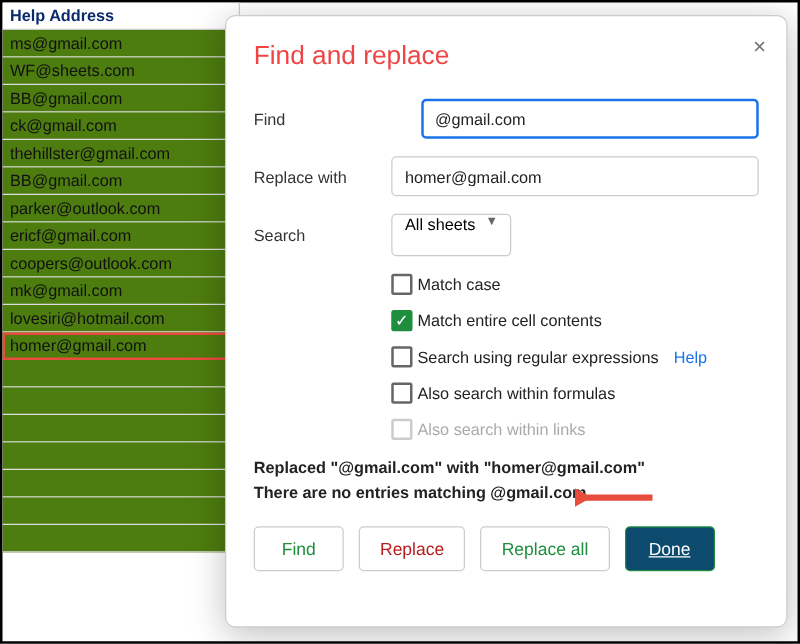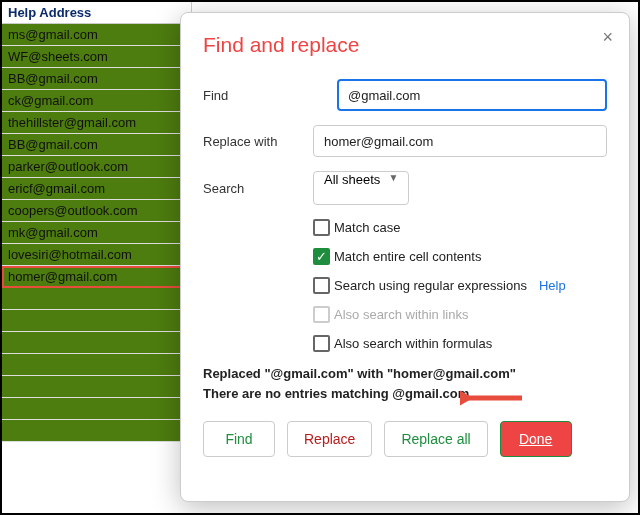--- a/index.html
+++ b/index.html
@@ -163,21 +163,21 @@
     border: 1px solid #ccc;
     background: #fff;
     cursor: pointer;
     display: inline-flex;
     align-items: center;
     justify-content: center;
     min-width: 72px;
   }
   .btn.green-text { color: #1e8e3e; }
   .btn.disabled { color: #b91c1c; cursor: default; }
-  .btn.solid { background: #ef4444; color: #fff; border-color: #1e8e3e; text-decoration: underline; }
+  .btn.solid { background: #0c4a6e; color: #fff; border-color: #1e8e3e; text-decoration: underline; }
   .arrow {
     position: absolute;
     left: 458px;
     top: 384px;
     pointer-events: none;
   }
 </style>
 </head>
 <body>
 
@@ -235,27 +235,27 @@
     </div>
     <div class="check-row">
       <span class="cbox checked">✓</span>
       <span>Match entire cell contents</span>
     </div>
     <div class="check-row">
       <span class="cbox"></span>
       <span>Search using regular expressions</span>
       <span class="help-link">Help</span>
     </div>
+    <div class="check-row">
+      <span class="cbox"></span>
+      <span>Also search within formulas</span>
+    </div>
     <div class="check-row disabled">
       <span class="cbox disabled"></span>
       <span>Also search within links</span>
-    </div>
-    <div class="check-row">
-      <span class="cbox"></span>
-      <span>Also search within formulas</span>
     </div>
   </div>
 
   <div class="status">
     <div>Replaced "@gmail.com" with "homer@gmail.com"</div>
     <div>There are no entries matching @gmail.com</div>
   </div>
 
   <div class="btn-row">
     <button class="btn green-text">Find</button>

